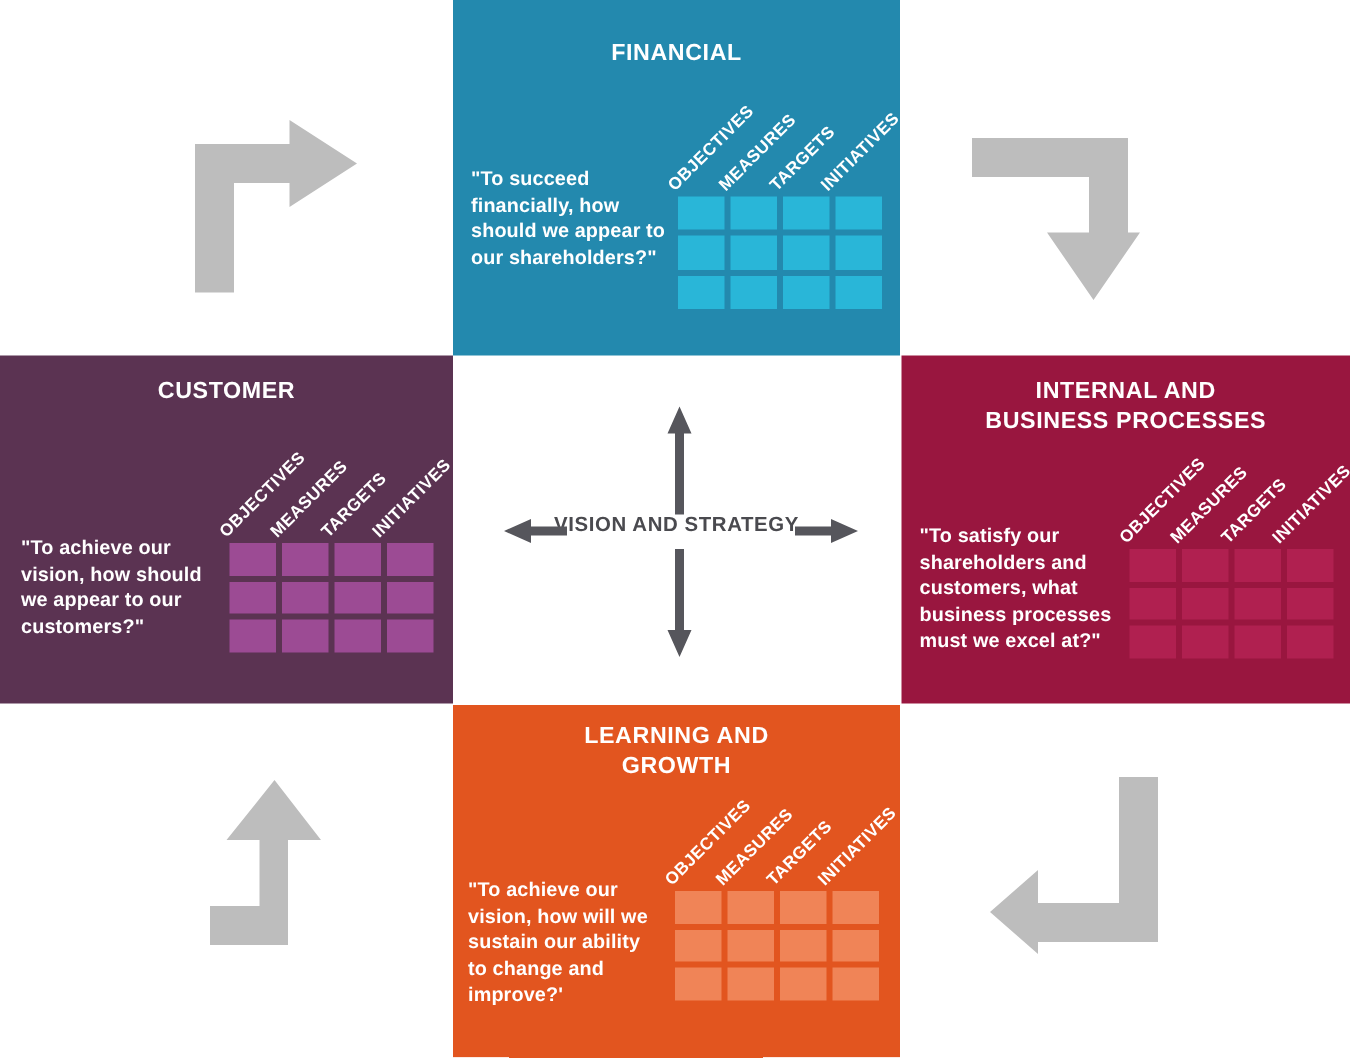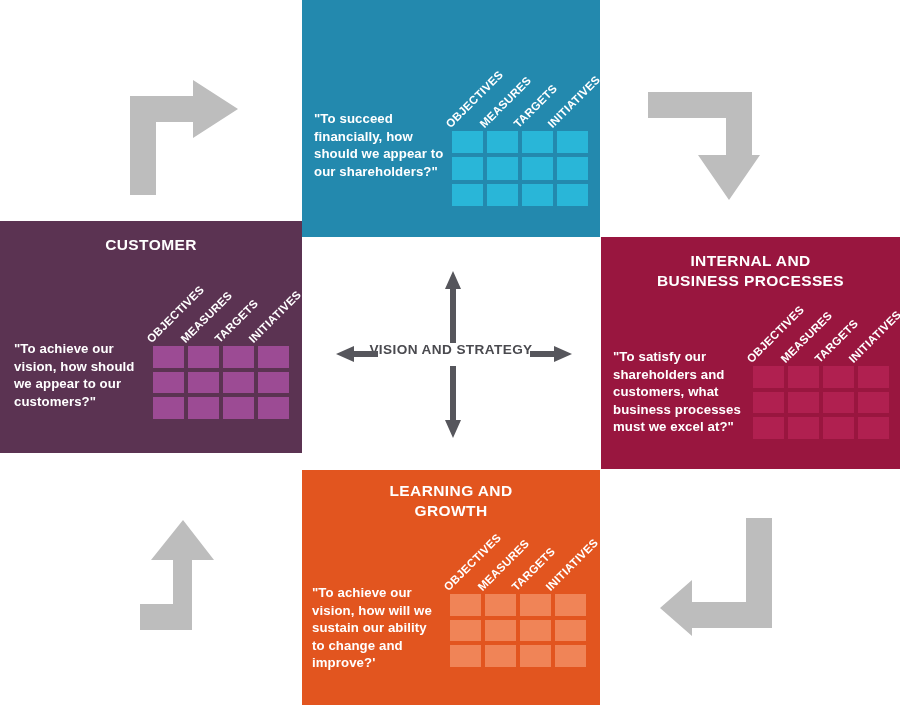--- a/index.html
+++ b/index.html
@@ -135,20 +135,21 @@
 
   <svg class="corner-arrow" style="left:140px; top:520px;" width="115" height="110" viewBox="0 0 115 110">
     <path d="M 115 110 L 0 110 L 0 84 L 33 84 L 33 40 L 11 40 L 43 0 L 74 40 L 52 40 L 52 110 Z" fill="#bdbdbd"></path>
   </svg>
 
   <svg class="corner-arrow" style="left:660px; top:518px;" width="112" height="118" viewBox="0 0 112 118">
     <path d="M 112 0 L 112 110 L 32 110 L 32 118 L 0 90 L 32 62 L 32 84 L 86 84 L 86 0 Z" fill="#bdbdbd"></path>
   </svg>
 
   <div class="panel p-financial" style="left:302px; top:0px; width:298px; height:237px;">
+    <div class="panel-title" style="top:26px;">FINANCIAL</div>
     <div class="panel-question" style="left:12px; top:110px; width:140px;">"To succeed financially, how should we appear to our shareholders?"</div>
 
     <div class="matrix-headers" style="left:150px; top:130px; width:136px;">
       <span class="col-head" style="left:0px;">OBJECTIVES</span>
       <span class="col-head" style="left:34px;">MEASURES</span>
       <span class="col-head" style="left:68px;">TARGETS</span>
       <span class="col-head" style="left:102px;">INITIATIVES</span>
     </div>
 
     <div class="matrix" style="left:150px; top:131px; width:136px; height:75px;">
@@ -160,21 +161,21 @@
       <div class="cell"></div>
       <div class="cell"></div>
       <div class="cell"></div>
       <div class="cell"></div>
       <div class="cell"></div>
       <div class="cell"></div>
       <div class="cell"></div>
     </div>
   </div>
 
-  <div class="panel p-customer" style="left:0px; top:221px; width:302px; height:232px;">
+  <div class="panel p-customer" style="left:0px; top:237px; width:302px; height:232px;">
     <div class="panel-title" style="top:14px;">CUSTOMER</div>
     <div class="panel-question" style="left:14px; top:119px; width:132px;">"To achieve our vision, how should we appear to our customers?"</div>
 
     <div class="matrix-headers" style="left:153px; top:124px; width:136px;">
       <span class="col-head" style="left:0px;">OBJECTIVES</span>
       <span class="col-head" style="left:34px;">MEASURES</span>
       <span class="col-head" style="left:68px;">TARGETS</span>
       <span class="col-head" style="left:102px;">INITIATIVES</span>
     </div>
 

